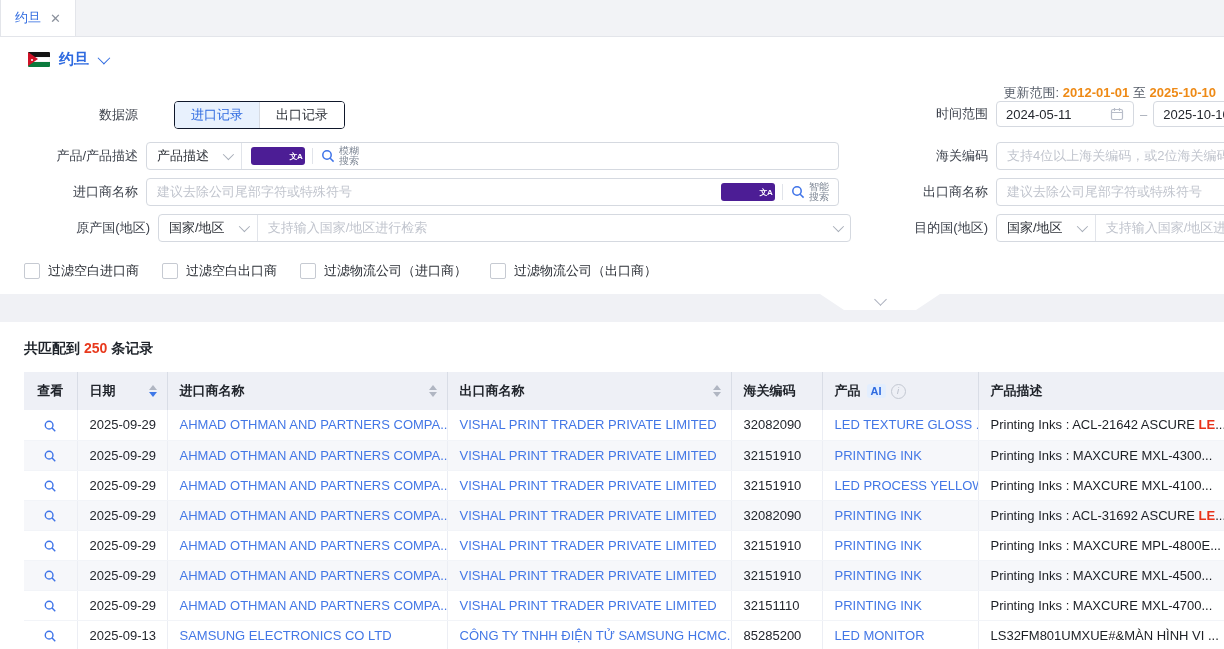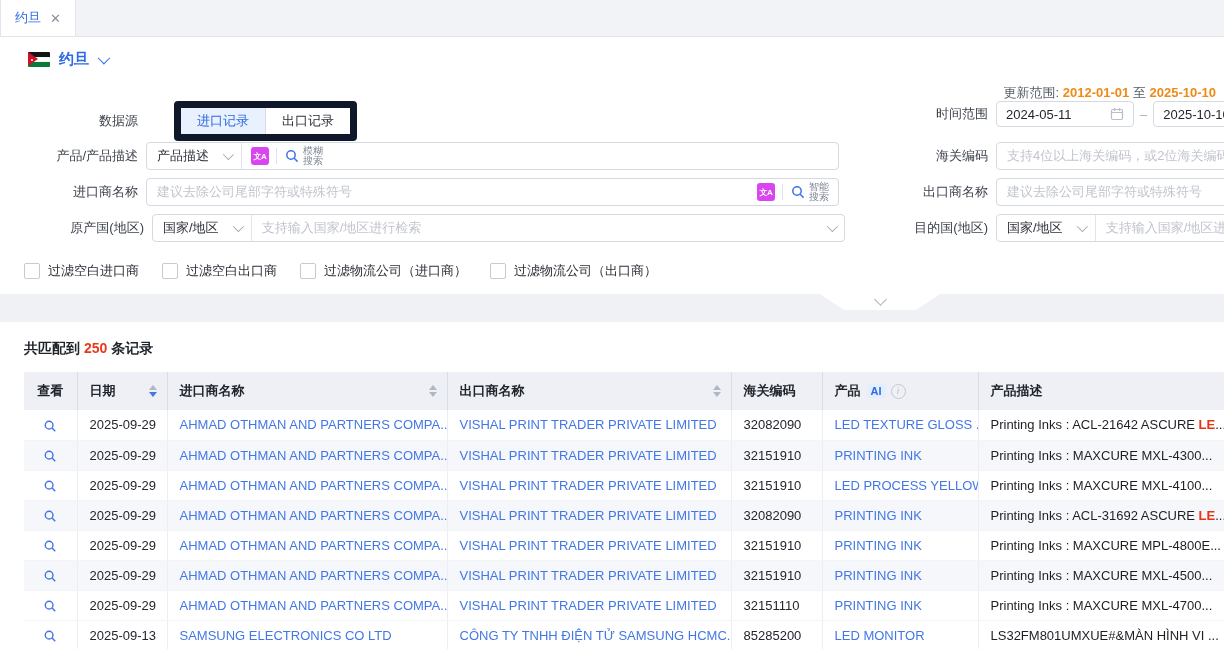--- a/index.html
+++ b/index.html
@@ -27,33 +27,33 @@
   .chev{display:inline-block;width:8px;height:8px;border-right:1.6px solid #2e6ae0;
     border-bottom:1.6px solid #2e6ae0;transform:rotate(45deg) translateY(-2px);}
   
   .update-range{position:absolute;top:84px;right:8px;font-size:13px;color:#565d69;white-space:nowrap;}
   .update-range b{color:#ee8a16;font-weight:bold;}
   
   .frow{position:absolute;display:flex;align-items:center;}
   .flabel{width:138px;text-align:right;color:#3c414b;flex:0 0 auto;}
   .fctl{margin-left:8px;display:flex;align-items:center;}
   
-  .seg{display:flex;border:7px solid #0f172a;border-radius:4px;overflow:hidden;height:26px;}
+  .seg{display:flex;border:1px solid #0f172a;border-radius:4px;overflow:hidden;height:26px;}
   .seg .opt{display:flex;align-items:center;padding:0 16px;background:#fff;color:#2b2f36;cursor:pointer;}
   .seg .opt.active{background:#e8f1fd;color:#2e6ae0;}
   .seg .opt + .opt{border-left:1px solid #d8dce3;}
   
   .ibox{display:flex;align-items:center;border:1px solid #d5d9e0;border-radius:4px;height:28px;background:#fff;box-sizing:border-box;}
   .isel{display:flex;align-items:center;gap:14px;padding:0 10px;height:100%;border-right:1px solid #e1e4ea;color:#2b2f36;white-space:nowrap;cursor:pointer;}
   .schev{display:inline-block;width:7px;height:7px;border-right:1.4px solid #a7adb8;border-bottom:1.4px solid #a7adb8;transform:rotate(45deg) translateY(-2px);}
   .itext{flex:1;padding:0 10px;color:#23262d;white-space:nowrap;overflow:hidden;}
   .ph{color:#c0c4cd;}
   .isuffix{display:flex;align-items:center;gap:7px;padding:0 9px;height:100%;}
-  .trans-ic{width:18px;height:18px;background:#d946ef;border-radius:3px;color:#fff;font-size:8px;
-    display:flex;align-items:center;justify-content:center;letter-spacing:-.5px;font-weight:bold;cursor:pointer;}
+  .trans-ic{width:18px;height:18px;background:#4c1d95;border-radius:3px;color:#fff;font-size:8px;
+    display:flex;align-items:center;justify-content:center;letter-spacing:-.5px;font-weight:bold;cursor:pointer;padding-left:36px;}
   .vline{width:1px;height:16px;background:#e1e4ea;}
   .searchgrp{display:flex;align-items:center;gap:3px;cursor:pointer;}
   .stack{font-size:10px;line-height:10px;color:#7d8694;white-space:nowrap;}
   
   .dbox{display:flex;align-items:center;border:1px solid #d5d9e0;border-radius:4px;height:26px;background:#fff;box-sizing:border-box;padding:0 9px;gap:8px;}
   .dash{color:#a7adb8;margin:0 6px;}
   
   .cbrow{position:absolute;left:24px;top:262px;display:flex;align-items:center;gap:23px;}
   .cb{display:flex;align-items:center;gap:8px;cursor:pointer;}
   .cbbox{width:14px;height:14px;border:1px solid #c6cad2;border-radius:2px;background:#fff;flex:0 0 auto;}
@@ -170,21 +170,21 @@
               <circle cx="7" cy="7" r="4.2" fill="none" stroke="#3e73e8" stroke-width="1.5"></circle>
               <line x1="10.2" y1="10.2" x2="13.6" y2="13.6" stroke="#3e73e8" stroke-width="1.5"></line>
             </svg>
           <span class="stack"><span>智能</span><br><span>搜索</span></span>
         </span>
       </div>
     </div>
   </div>
 </div>
 
-<div class="frow" style="left:6px;top:214px;">
+<div class="frow" style="left:12px;top:214px;">
   <div class="flabel">原产国(地区)</div>
   <div class="fctl">
     <div class="ibox" style="width:693px;">
       <div class="isel">
         <span>国家/地区</span>
           <span class="schev"></span>
       </div>
       <div class="itext ph">支持输入国家/地区进行检索</div>
       <div class="isuffix">
           <span class="schev"></span>

